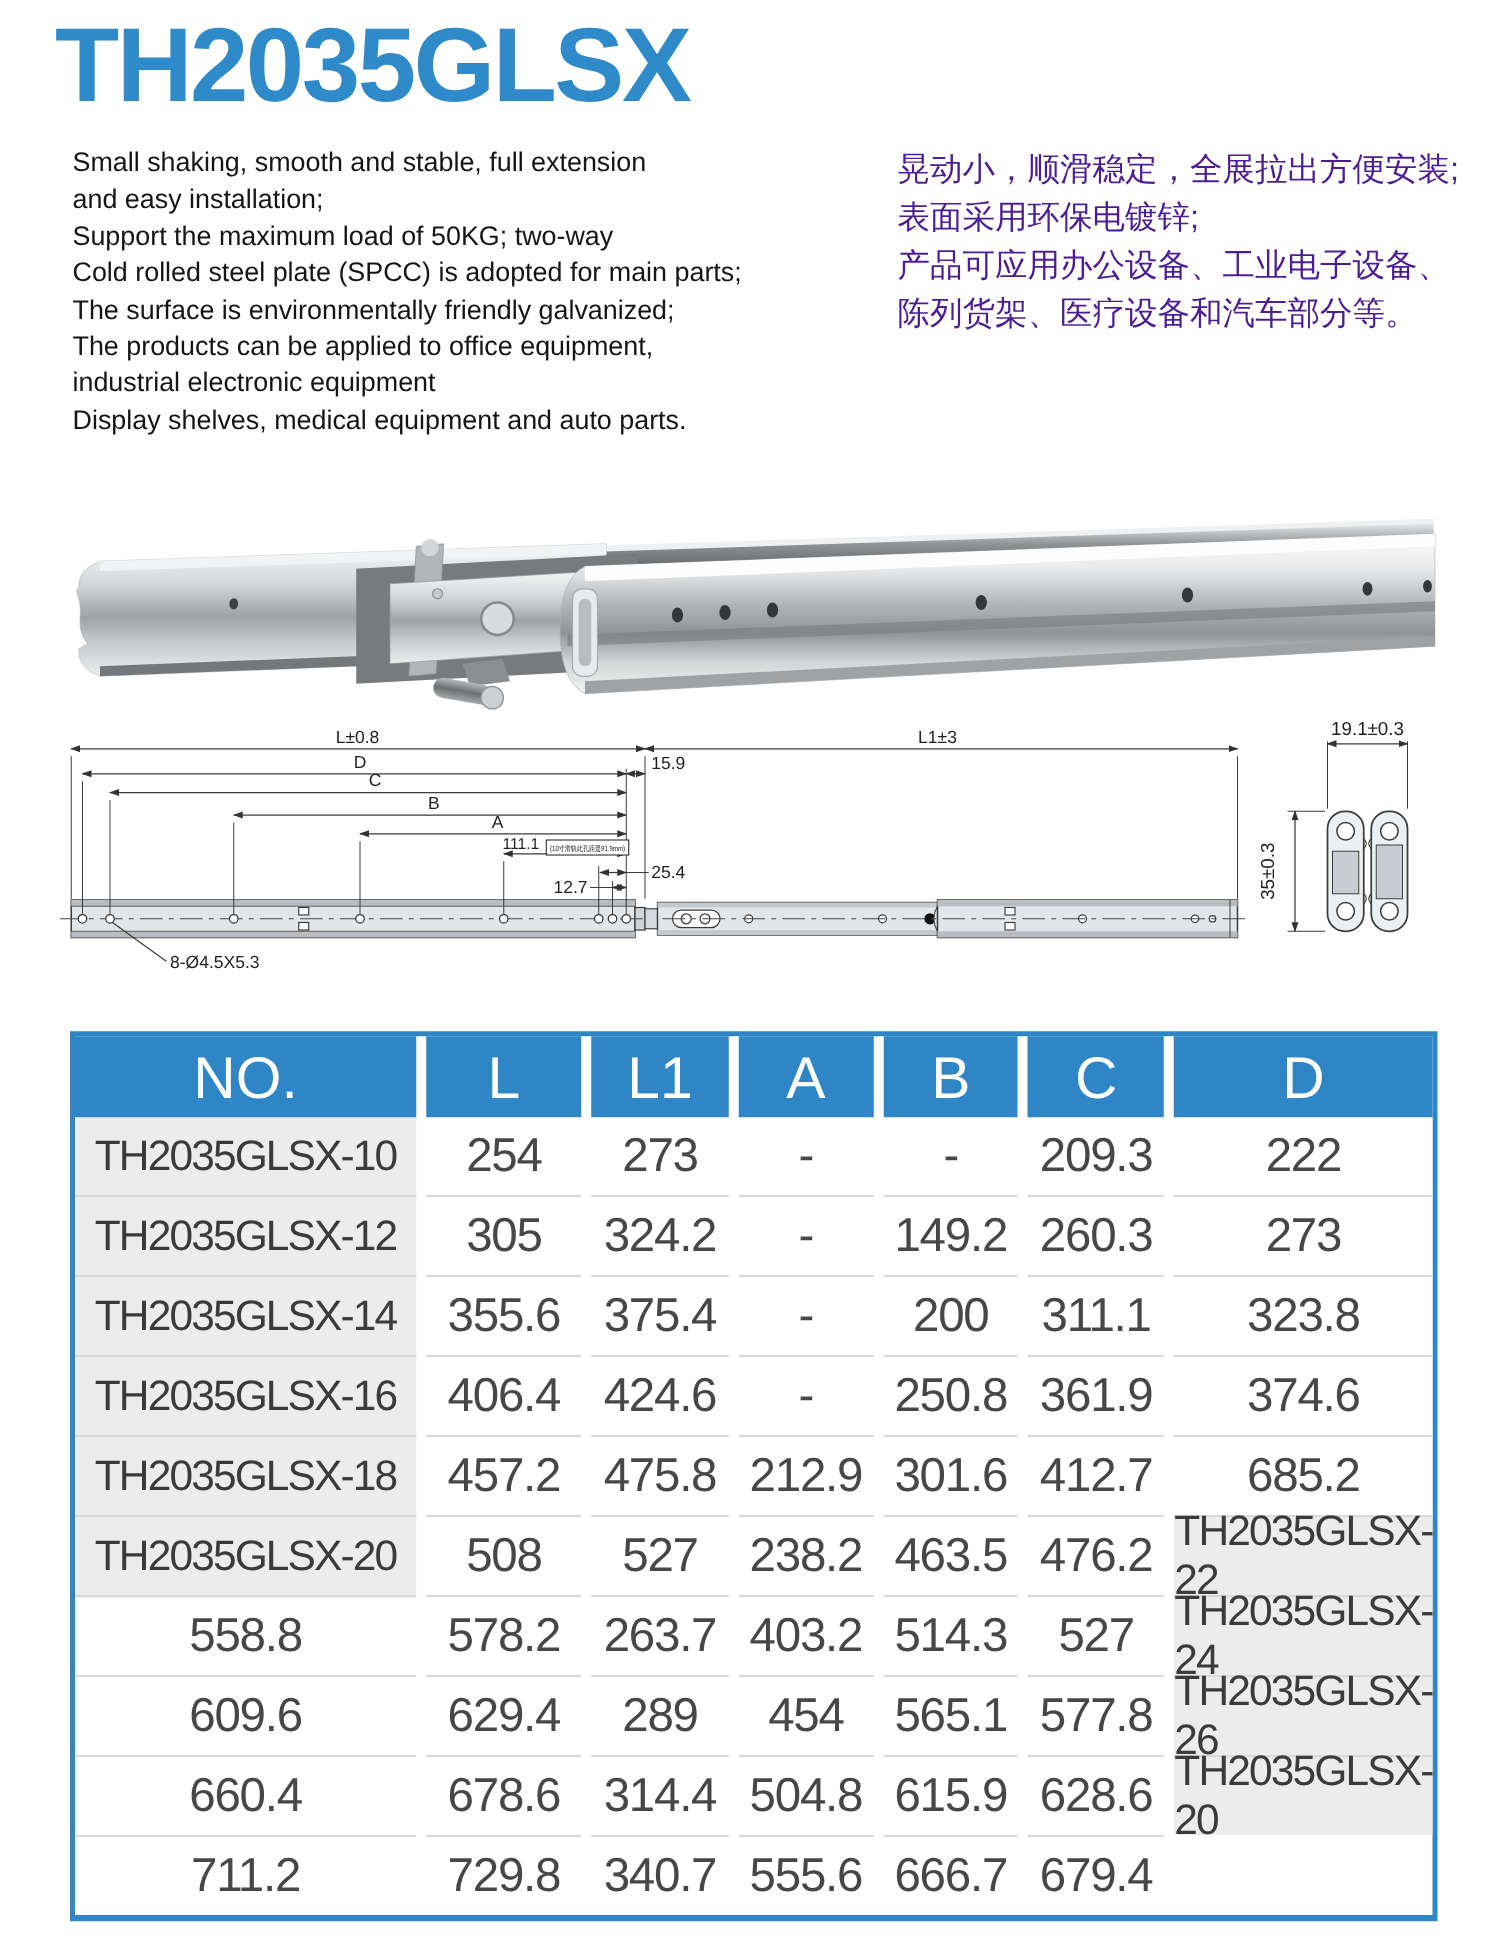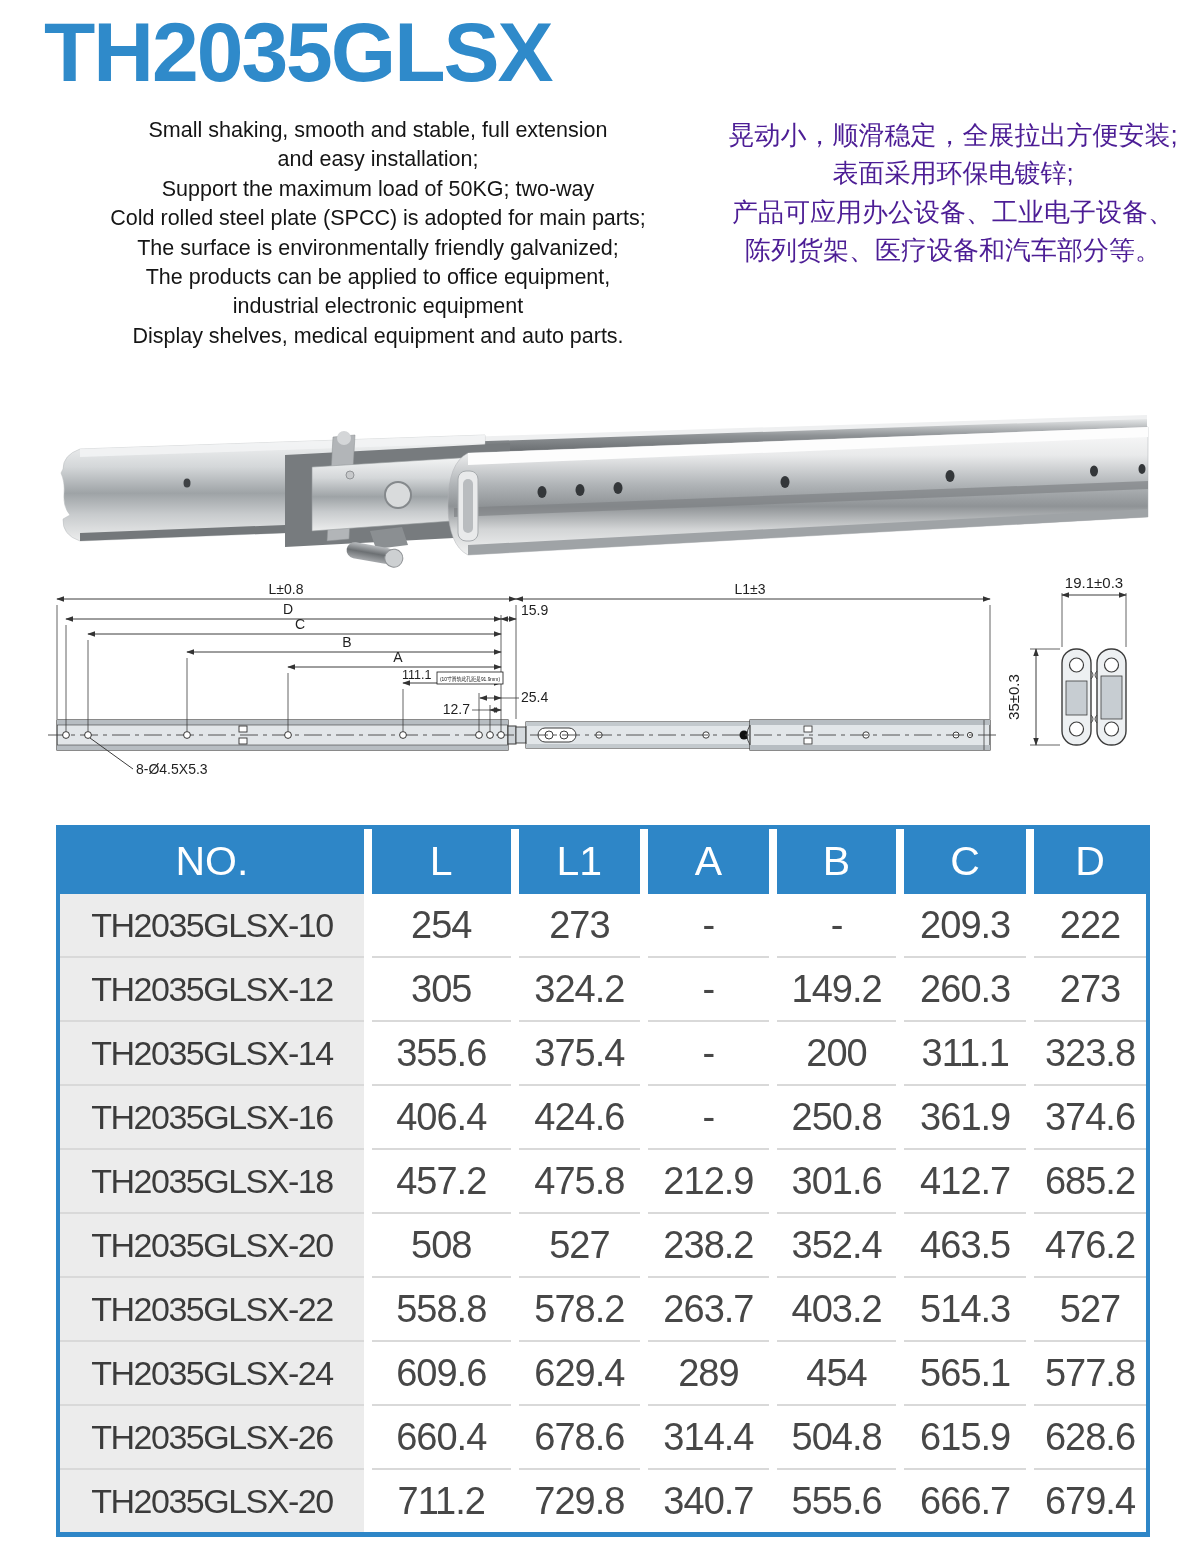--- a/index.html
+++ b/index.html
@@ -1,36 +1,36 @@
 <!DOCTYPE html>
 <html><head>
 <meta charset="utf-8">
 <style>
   html,body{margin:0;padding:0;background:#fff;}
   .page{position:relative;width:1200px;height:1557px;background:#fff;overflow:hidden;
-        font-family:"Liberation Sans",sans-serif;text-align:center;}
+        font-family:"Liberation Sans",sans-serif;}
   .title{position:absolute;left:44px;top:10px;font-size:84px;font-weight:800;
          letter-spacing:-2px;color:#2f8aca;line-height:1.0;}
   .desc-en{position:absolute;left:58px;top:116px;width:640px;font-size:21.5px;
            line-height:29.4px;color:#151515;font-weight:500;}
   .desc-zh{position:absolute;left:718px;top:116px;width:470px;font-size:26px;
            line-height:38.4px;color:#4c1d95;font-weight:400;}
   .photo{position:absolute;left:50px;top:413px;width:1100px;height:155px;}
   .drawing{position:absolute;left:0px;top:575px;width:1200px;height:240px;}
   .dim{font-family:"Liberation Sans",sans-serif;font-size:14px;fill:#1f1f1f;}
   .dim-sm{font-family:"Liberation Sans",sans-serif;font-size:12.5px;fill:#1f1f1f;}
   .dim-note{font-family:"Liberation Sans",sans-serif;font-size:6px;fill:#111;}
   .dim-lg{font-family:"Liberation Sans",sans-serif;font-size:15px;fill:#1f1f1f;}
 
   .spec-table{position:absolute;left:56px;top:825px;width:1094px;box-sizing:border-box;
               border:4px solid #2e86c7;border-bottom-width:5px;background:#fff;
               display:grid;column-gap:8px;row-gap:0;
               grid-template-columns:320fr 146fr 128fr 127fr 126fr 128fr 118fr;}
   .cell{display:flex;align-items:center;justify-content:center;}
-  .th{background:#2e86c7;color:#fff;height:65px;font-size:41px;font-weight:500;
+  .th{background:#2e86c7;color:#fff;height:65px;font-size:47px;font-weight:500;
       letter-spacing:0px;}
   .no-cell{background:#ececec;color:#3b3b3b;height:62px;font-size:34px;
            letter-spacing:-1.5px;border-bottom:2px solid #d9d9d9;}
   .val-cell{background:#fff;color:#474747;height:62px;font-size:38px;
             letter-spacing:-1px;border-bottom:2px solid #d9d9d9;}
   .last-row{border-bottom:none;}
 </style>
 </head>
 <body>
 
@@ -284,21 +284,20 @@
       <div class="cell val-cell">457.2</div>
       <div class="cell val-cell">475.8</div>
       <div class="cell val-cell">212.9</div>
       <div class="cell val-cell">301.6</div>
       <div class="cell val-cell">412.7</div>
       <div class="cell val-cell">685.2</div>
       <div class="cell no-cell">TH2035GLSX-20</div>
       <div class="cell val-cell">508</div>
       <div class="cell val-cell">527</div>
       <div class="cell val-cell">238.2</div>
-      <div class="cell val-cell">352.4</div>
       <div class="cell val-cell">463.5</div>
       <div class="cell val-cell">476.2</div>
       <div class="cell no-cell">TH2035GLSX-22</div>
       <div class="cell val-cell">558.8</div>
       <div class="cell val-cell">578.2</div>
       <div class="cell val-cell">263.7</div>
       <div class="cell val-cell">403.2</div>
       <div class="cell val-cell">514.3</div>
       <div class="cell val-cell">527</div>
       <div class="cell no-cell">TH2035GLSX-24</div>

